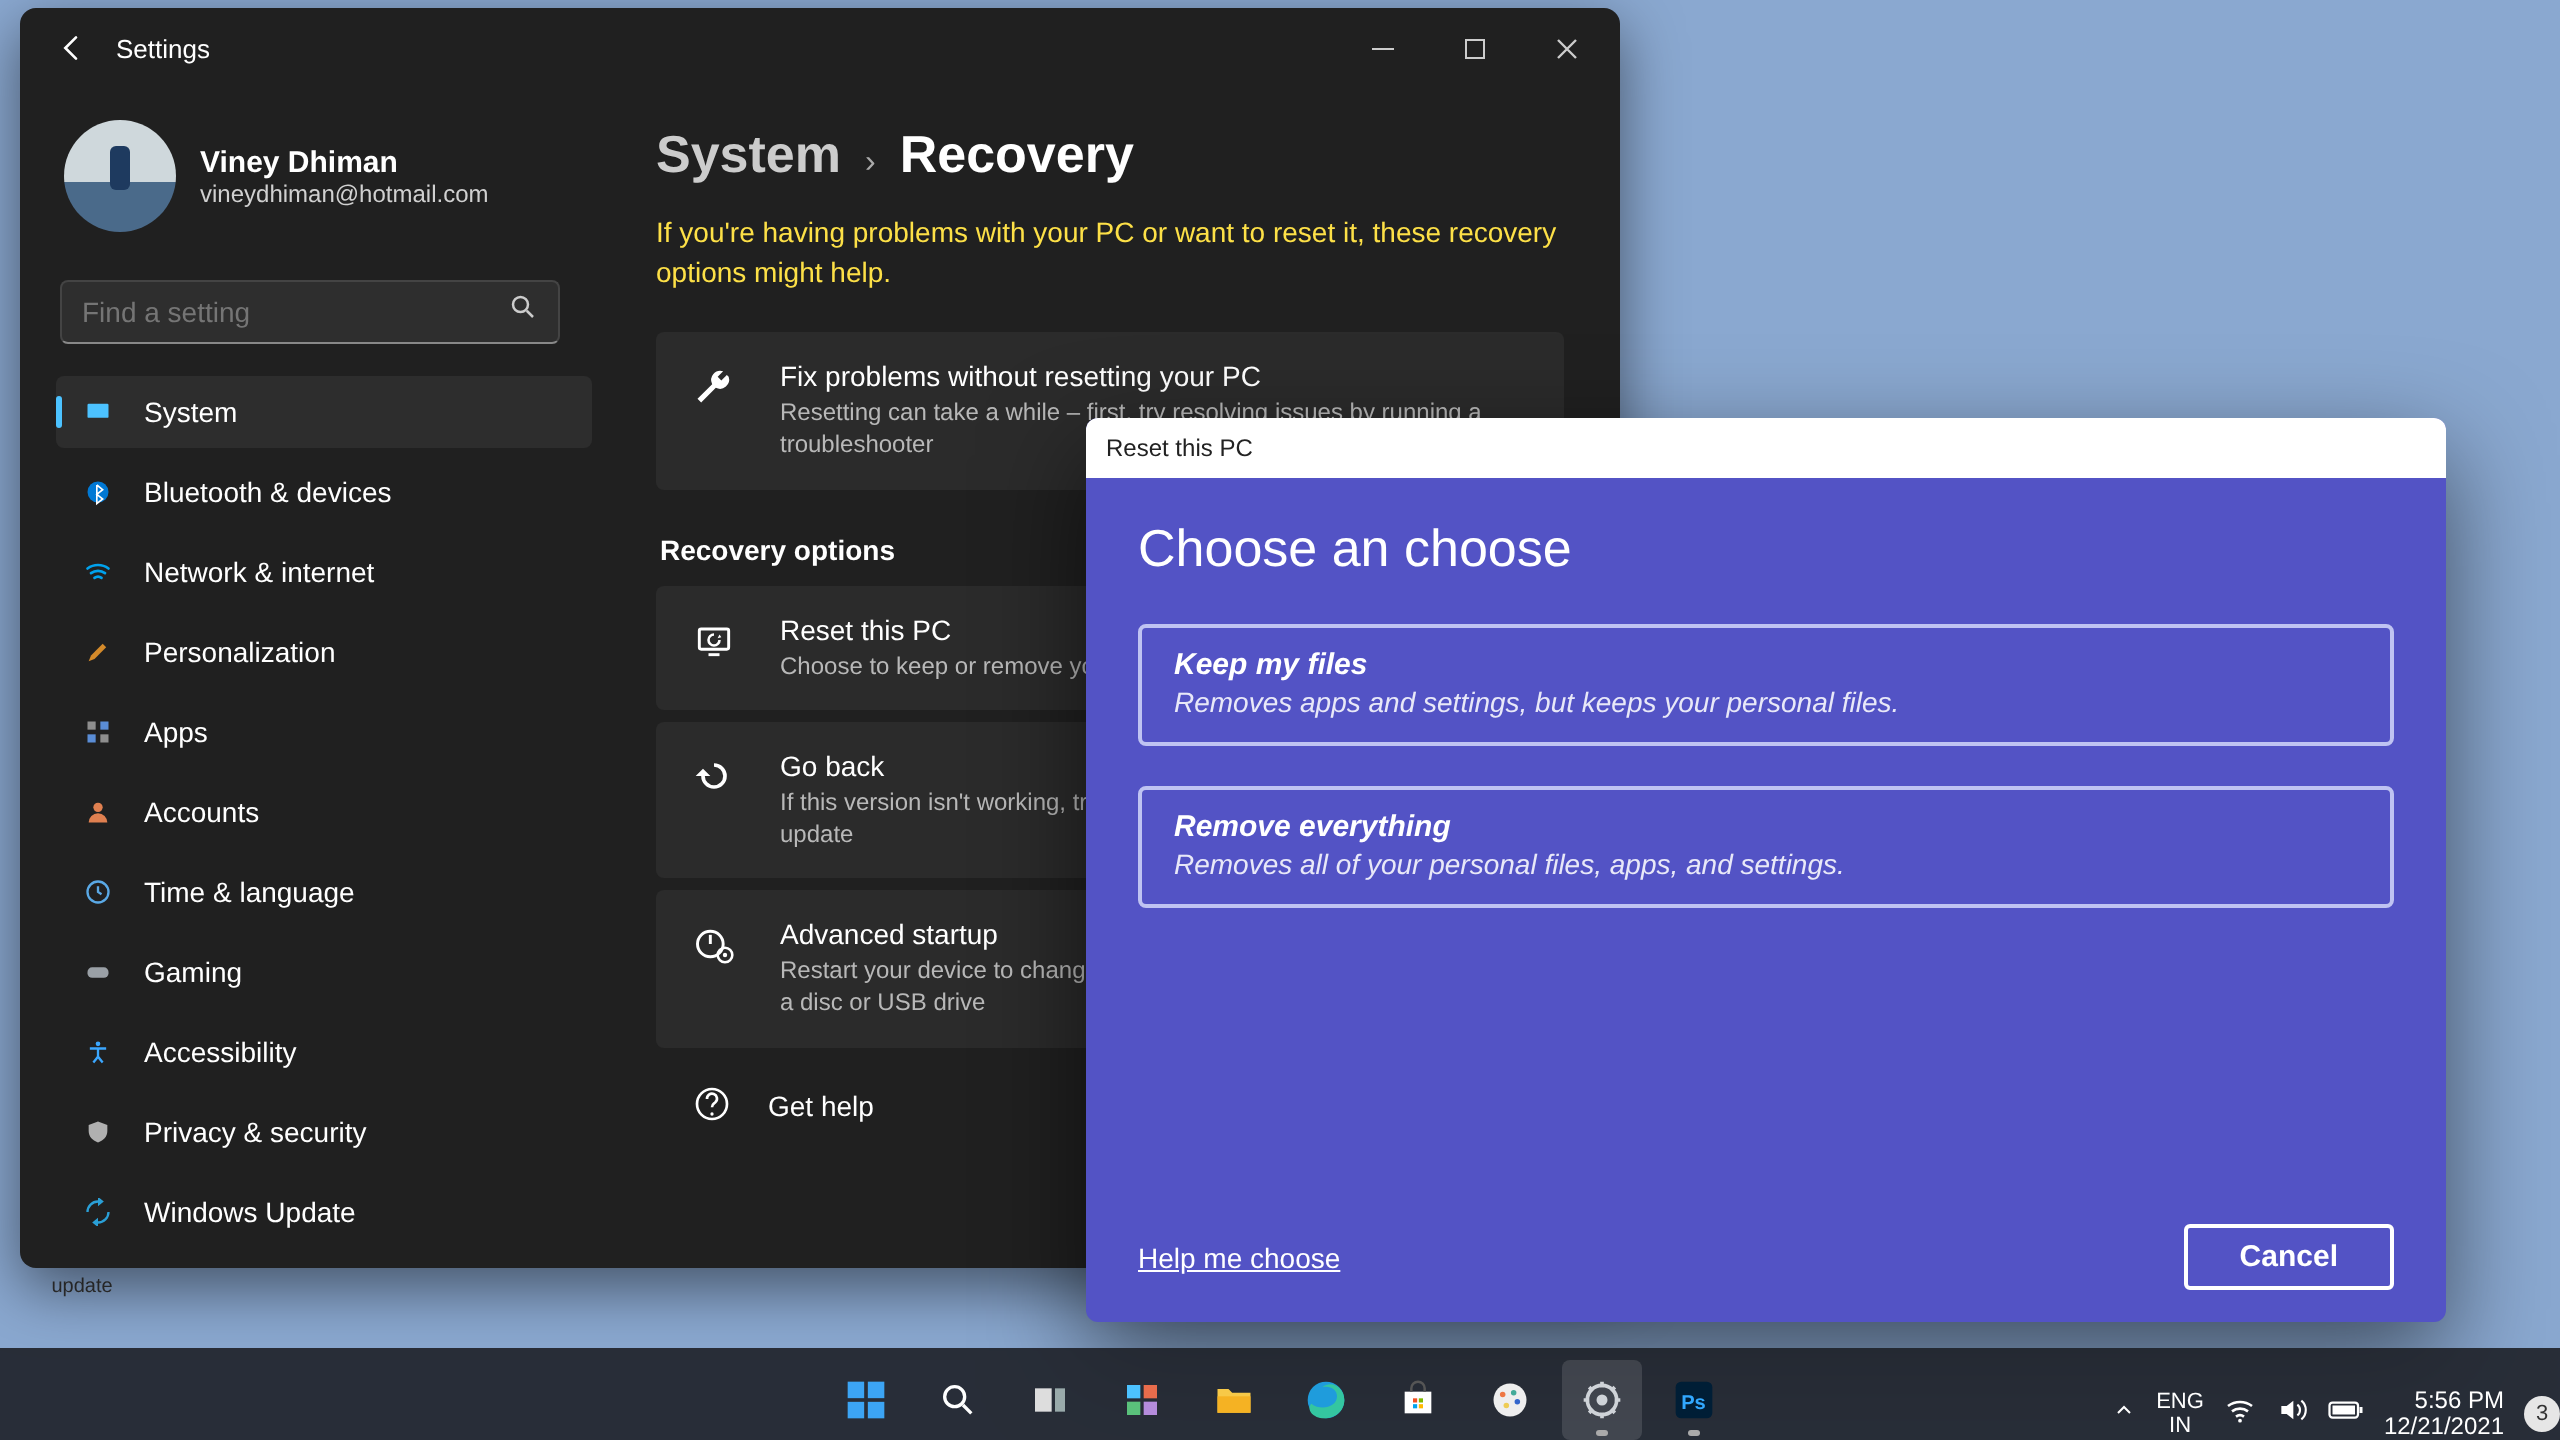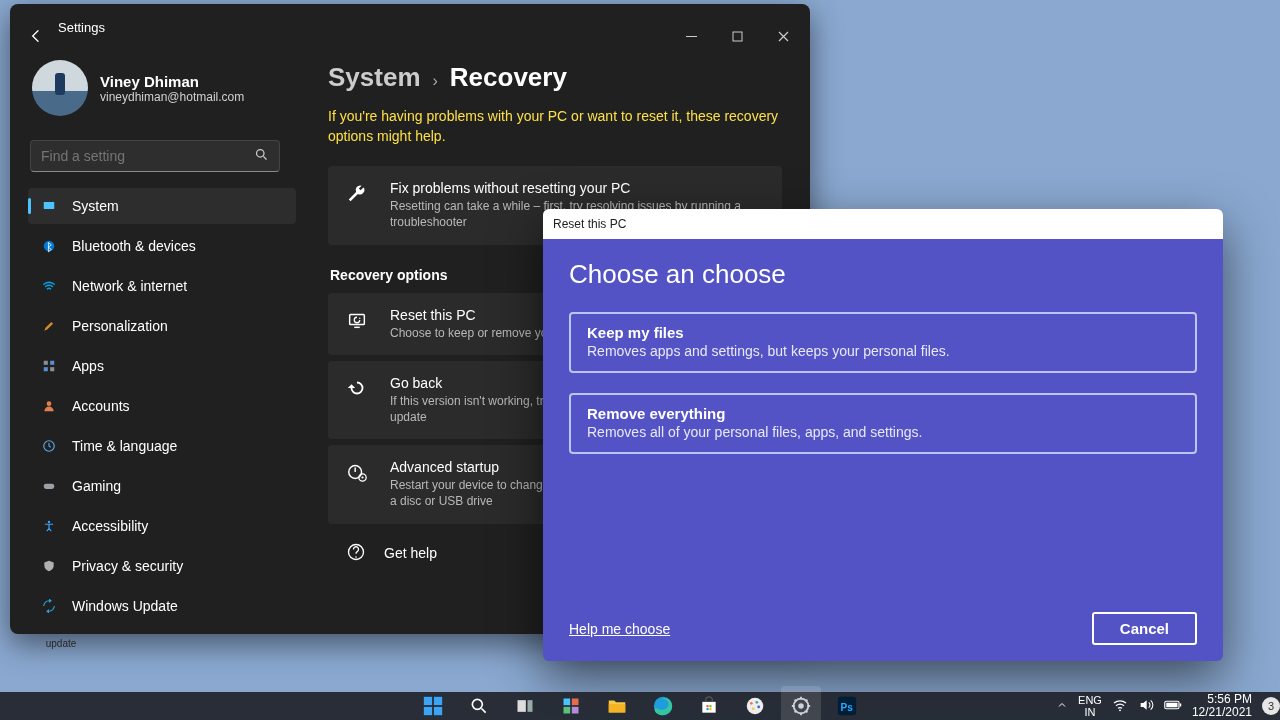--- a/index.html
+++ b/index.html
@@ -3,21 +3,21 @@
 <meta charset="utf-8">
 <style>
   * { box-sizing: border-box; margin: 0; padding: 0; font-family: "Segoe UI", sans-serif; }
   body { width: 1280px; height: 720px; overflow: hidden; background: #8aa8d0; position: relative; }
 
   
   .desktop-icon { position:absolute; font-size:10px; color:#333; width:50px; text-align:center; }
 
   
   .settings-window { position:absolute; left:10px; top:4px; width:800px; height:630px; background:#202020; border-radius:8px; color:#fff; box-shadow:0 10px 30px rgba(0,0,0,.5); display:flex; flex-direction:column; overflow:hidden;}
-  .titlebar { height:40px; display:flex; align-items:flex-start; padding:16px 4px 0 10px; }
+  .titlebar { height:40px; display:flex; align-items:center; padding:0 4px 0 10px; }
   .titlebar .back { width:32px; height:32px; display:flex; align-items:center; justify-content:center; color:#fff; border-radius:4px;}
   .titlebar .title { font-size:13px; margin-left:6px; flex:1; color:#fff;}
   .win-controls { display:flex; }
   .win-controls .ctl { width:46px; height:32px; display:flex; align-items:center; justify-content:center; color:#ccc;}
 
   .settings-body { flex:1; display:flex; overflow:hidden;}
   .sidebar { width:300px; padding: 10px 14px 10px 18px; display:flex; flex-direction:column; gap:4px; }
   .account { display:flex; align-items:center; gap:12px; padding:6px 4px 14px 4px;}
   .avatar { width:56px; height:56px; border-radius:50%; background:linear-gradient(180deg,#cfd8dc 0%, #cfd8dc 55%, #4a6a8a 55%, #4a6a8a 100%); position:relative; overflow:hidden;}
   .avatar::after{content:""; position:absolute; left:50%; top:24%; width:10px; height:22px; background:#1e3a5f; transform:translateX(-50%); border-radius:3px;}
@@ -43,48 +43,48 @@
   .card .ctitle{ font-size:14px; color:#fff; margin-bottom:2px;}
   .card .cdesc{ font-size:12px; color:#b8b8b8; line-height:1.35;}
   .section-label{ font-size:14px; font-weight:600; margin:22px 0 10px 2px;}
   .get-help{ display:flex; gap:18px; align-items:center; padding:12px 18px; font-size:14px;}
 
   
   .reset-dialog { position:absolute; left:543px; top:209px; width:680px; height:452px; background:#5353c5; border-radius:6px; overflow:hidden; box-shadow:0 18px 50px rgba(0,0,0,.55); display:flex; flex-direction:column;}
   .reset-dialog .dlg-title{ background:#fff; color:#222; font-size:12px; padding:6px 10px; height:30px; display:flex; align-items:center;}
   .reset-dialog .dlg-body{ flex:1; padding:20px 26px 16px 26px; color:#fff; display:flex; flex-direction:column;}
   .reset-dialog h1{ font-size:26px; font-weight:400; margin-bottom:22px;}
-  .option{ border:2px solid #bfc3f2; border-radius:4px; padding:10px 16px 12px 16px; margin-bottom:20px;}
+  .option{ border:2px solid #bfc3f2; border-radius:4px; padding:10px 16px 12px 16px; margin-bottom:20px;font-style:italic;}
   .option .ot{ font-size:15px; font-weight:600; margin-bottom:2px;}
   .option .od{ font-size:14px; color:#e8e8f8;}
   .dlg-footer{ margin-top:auto; display:flex; align-items:center; justify-content:space-between;}
   .help-link{ font-size:14px; text-decoration:underline; color:#ffffff;text-align:right;}
   .cancel-btn{ border:2px solid #fff; background:transparent; color:#fff; font-size:15px; padding:6px 26px; border-radius:3px;font-weight:bold;}
 
   
-  .taskbar{ position:absolute; left:0; right:0; bottom:0; height:28px; background:rgba(32,35,42,.92); display:flex; align-items:center;}
+  .taskbar{ position:absolute; left:0; right:0; bottom:0; height:46px; background:rgba(32,35,42,.92); display:flex; align-items:flex-end;}
   .task-center{ position:absolute; left:50%; transform:translateX(-50%); display:flex; gap:6px;}
   .tbtn{ width:40px; height:40px; border-radius:4px; display:flex; align-items:center; justify-content:center; color:#fff; font-size:18px;}
   .tbtn.active{ background:rgba(255,255,255,.12);}
   .tbtn .dot{ position:absolute; bottom:2px; width:6px; height:3px; background:#aaa; border-radius:2px;}
   .tray{ margin-left:auto; display:flex; align-items:center; gap:10px; color:#fff; font-size:12px;}
   .tray .clock{ text-align:right; line-height:1.1;}
   .tray .lang{ text-align:center; line-height:1.1; font-size:11px;}
   .tray .badge{ width:18px; height:18px; border-radius:50%; background:#e6e6e6; color:#333; font-size:11px; display:flex; align-items:center; justify-content:center;}
 
   
   .sq{ width:14px; height:14px; }
   .ic-system{ fill:#4cc2ff;} .ic-bt{ fill:#0078d4;} .ic-pers{ fill:#d48a2a;}
   .ic-apps{ fill:#8e8e8e;} .ic-acc{ fill:#e08050;} .ic-game{ fill:#9aa0a6;}
   .ic-accs{ fill:#3ba7ff;} .ic-priv{ fill:#b0b0b0;} .ic-upd{ fill:#2a9fd6;}
 </style>
 </head>
 <body>
 
-<div class="desktop-icon" style="left:36px; top:638px;"><span>update</span></div>
+<div class="desktop-icon" style="left:16px; top:638px;"><span>update</span></div>
 <div class="desktop-icon" style="left:90px; top:619px;"><span>reset</span></div>
 
 <div class="settings-window">
   <div class="titlebar">
     <div class="back">
       <svg width="16" height="16" viewBox="0 0 24 24">
           <path d="M15 4l-8 8 8 8" stroke="#fff" stroke-width="2" fill="none" stroke-linecap="round"></path>
         </svg>
     </div>
     <div class="title">Settings</div>

